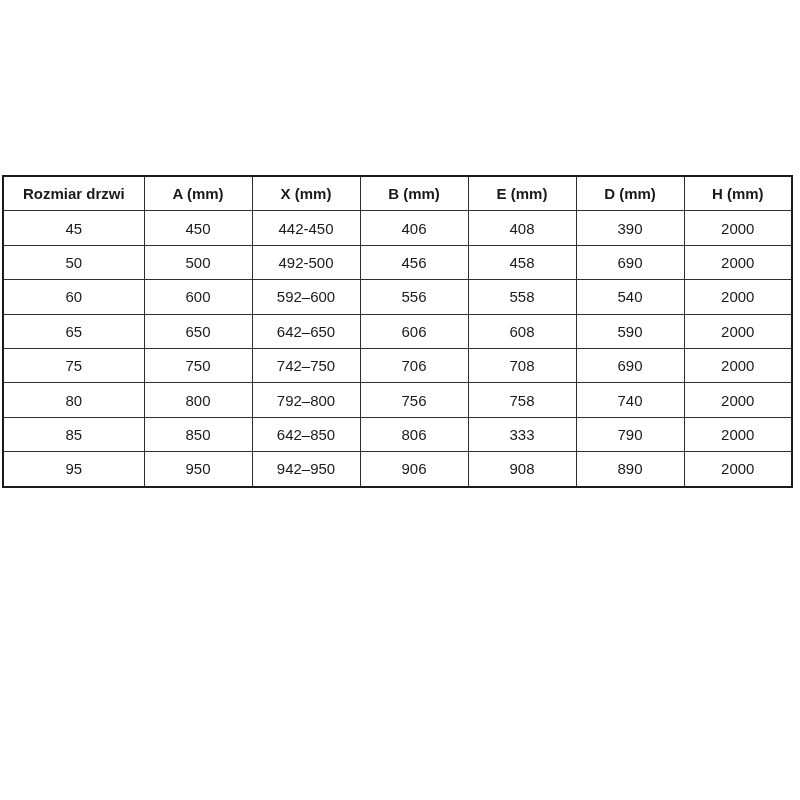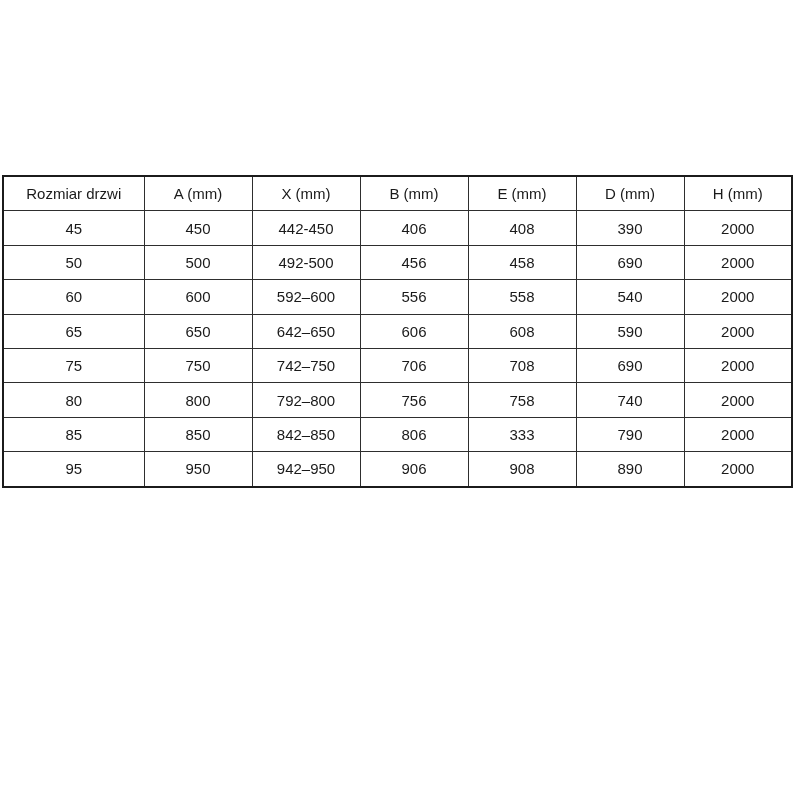--- a/index.html
+++ b/index.html
@@ -32,21 +32,21 @@
     vertical-align: middle;
     height: 33.4px;
     padding: 0;
     font-size: 15px;
     color: #1a1a1a;
     background: #ffffff;
     white-space: nowrap;
     overflow: hidden;
   }
   table.size-table th {
-    font-weight: normal;
+    font-weight: bold;
   }
 </style>
 </head>
 <body>
 
 <div class="page">
   <table class="size-table">
     <colgroup>
       <col class="col-size">
       <col>
@@ -118,21 +118,21 @@
           <td>800</td>
           <td>792–800</td>
           <td>756</td>
           <td>758</td>
           <td>740</td>
           <td>2000</td>
         </tr>
         <tr>
           <td>85</td>
           <td>850</td>
-          <td>842–850</td>
+          <td>642–850</td>
           <td>806</td>
           <td>333</td>
           <td>790</td>
           <td>2000</td>
         </tr>
         <tr>
           <td>95</td>
           <td>950</td>
           <td>942–950</td>
           <td>906</td>

